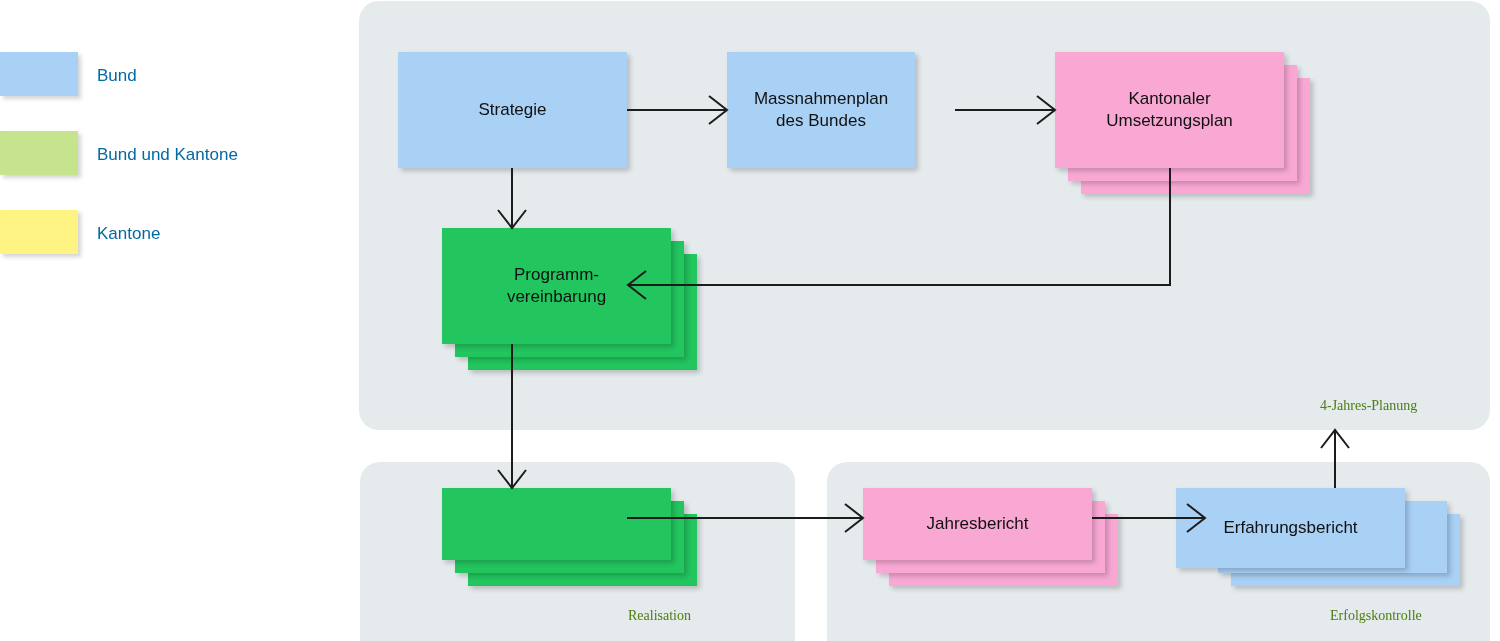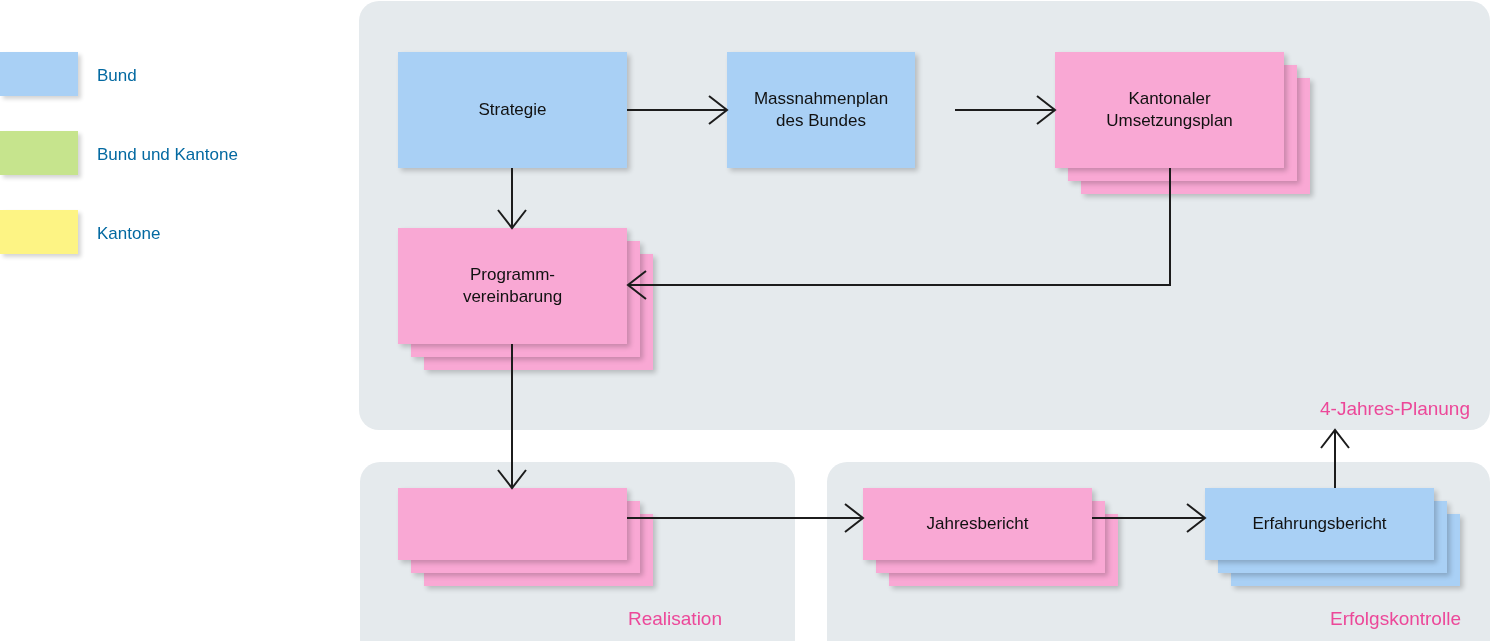--- a/index.html
+++ b/index.html
@@ -20,23 +20,24 @@
   }
 
   
   .panel {
     position: absolute;
     background: #e5eaed;
     border-radius: 20px;
   }
   .panel-label {
     position: absolute;
-    font-size: 19px;
-    color: #ec4899;
+    font-size: 14px;
+    color: #4d7c0f;
     white-space: nowrap;
+    font-family: Liberation Serif, serif;
   }
 
   
   .legend-swatch {
     position: absolute;
     width: 78px;
     height: 44px;
     box-shadow: 3px 3px 4px rgba(0,0,0,0.17);
   }
   .legend-label {
@@ -59,21 +60,21 @@
     display: flex;
     align-items: center;
     justify-content: center;
     text-align: center;
     line-height: 1.28;
     font-size: 17px;
     color: #111111;
     padding: 4px 8px;
   }
   .c-blue   { background: #a9d0f5; }
-  .c-green  { background: #f9a8d4; }
+  .c-green  { background: #22c55e; margin-left: 44px; }
   .c-yellow { background: #f9a8d4; }
 
   
   .edges {
     position: absolute;
     left: 0;
     top: 0;
     width: 1500px;
     height: 641px;
     pointer-events: none;
@@ -166,21 +167,21 @@
     <div class="card c-yellow" style="left:889px; top:514px; width:229px; height:72px;"></div>
     <div class="card c-yellow" style="left:876px; top:501px; width:229px; height:72px;"></div>
     <div class="card card-front c-yellow" style="left:863px; top:488px; width:229px; height:72px;">
       <span>Jahresbericht</span>
     </div>
   </div>
 
   <div class="node">
     <div class="card c-blue" style="left:1231px; top:514px; width:229px; height:72px;"></div>
     <div class="card c-blue" style="left:1218px; top:501px; width:229px; height:72px;"></div>
-    <div class="card card-front c-blue" style="left:1205px; top:488px; width:229px; height:72px;justify-content:center;">
+    <div class="card card-front c-blue" style="left:1176px; top:488px; width:229px; height:80px;justify-content:center;">
       <span>Erfahrungsbericht</span>
     </div>
   </div>
 
   <svg class="edges" viewBox="0 0 1500 641" width="1500" height="641">
 
     <g>
       <line x1="627" y1="110" x2="726" y2="110"></line>
       <polyline class="arrowhead" points="709,96 727,110 709,124"></polyline>
     </g>

